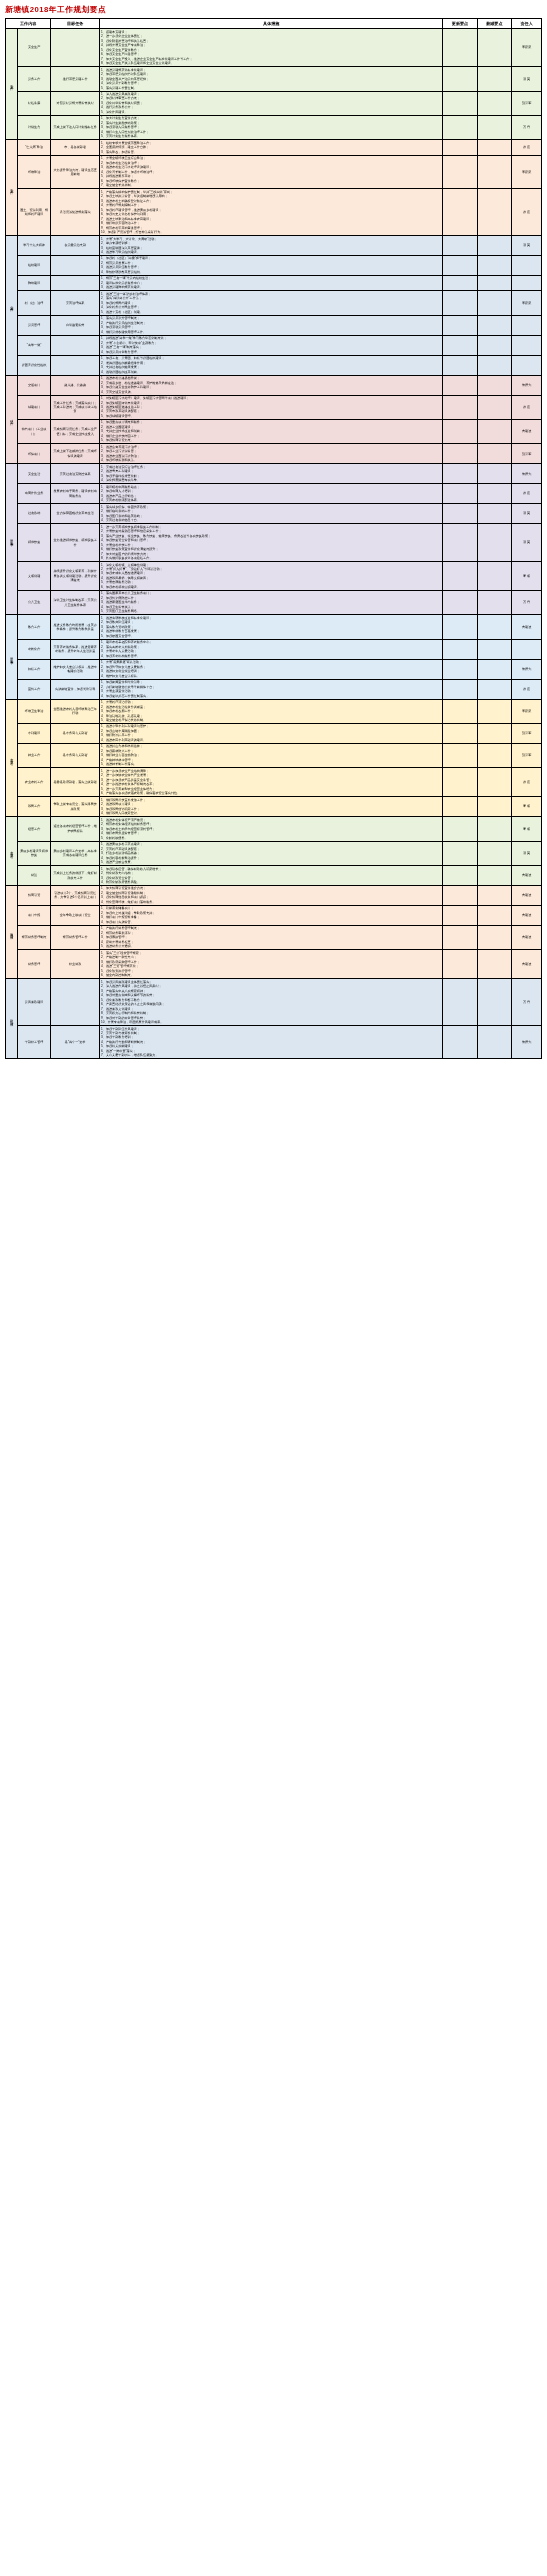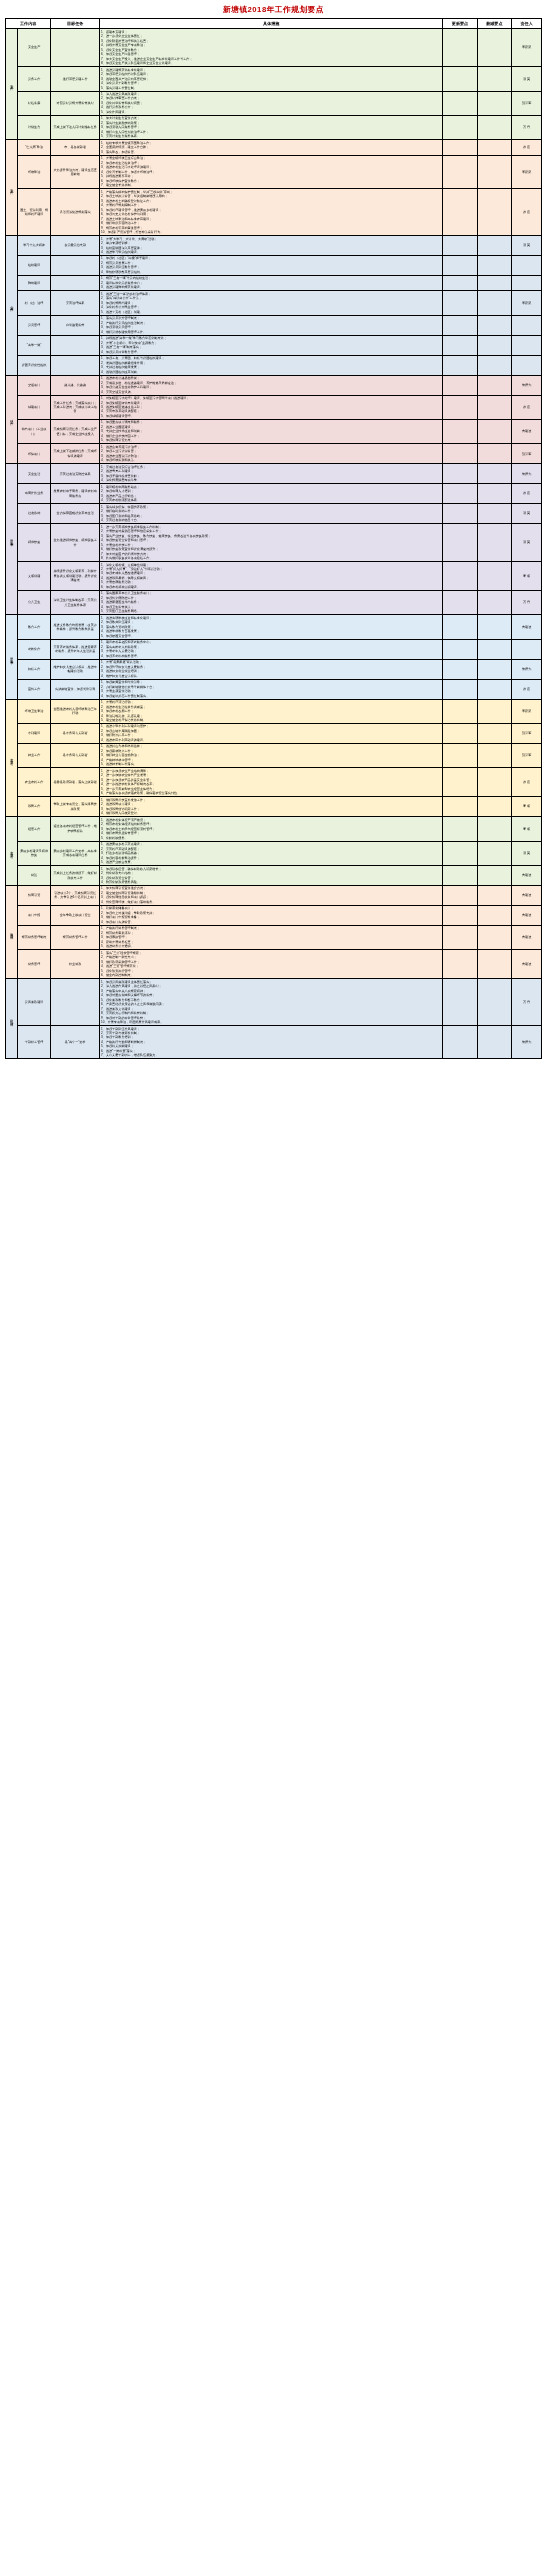--- a/index.html
+++ b/index.html
@@ -8,21 +8,20 @@
     padding: 0;
     background: #ffffff;
     font-family: "Liberation Sans", "DejaVu Sans", sans-serif;
     width: 547px;
   }
   #sheet {
     width: 547px;
     padding: 3.1px 5.2px 10.3px 5.2px;
   }
   .doc-title {
-    text-align: center;
     font-size: 7.7px;
     font-weight: bold;
     color: #c00000;
     padding: 2.1px 0 3.1px 0;
     letter-spacing: 0.5px;
   }
   table.plan {
     border-collapse: collapse;
     width: 537px;
     table-layout: fixed;

